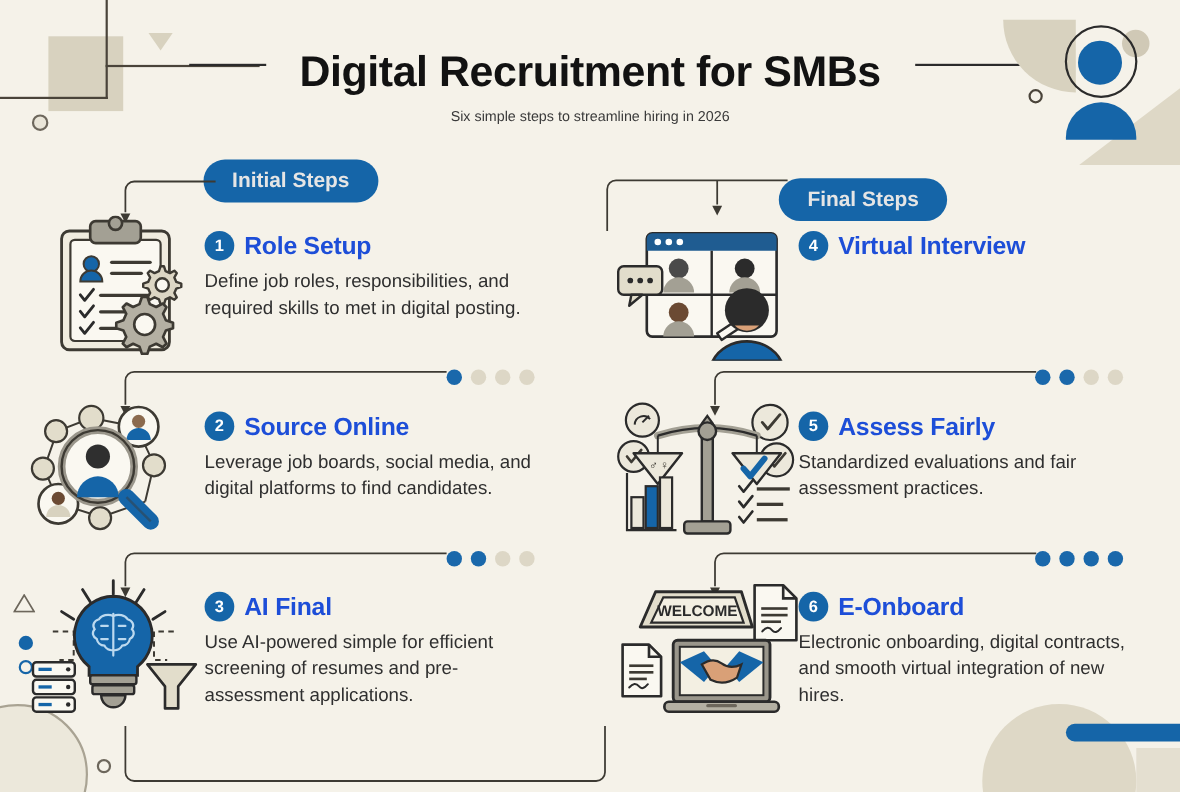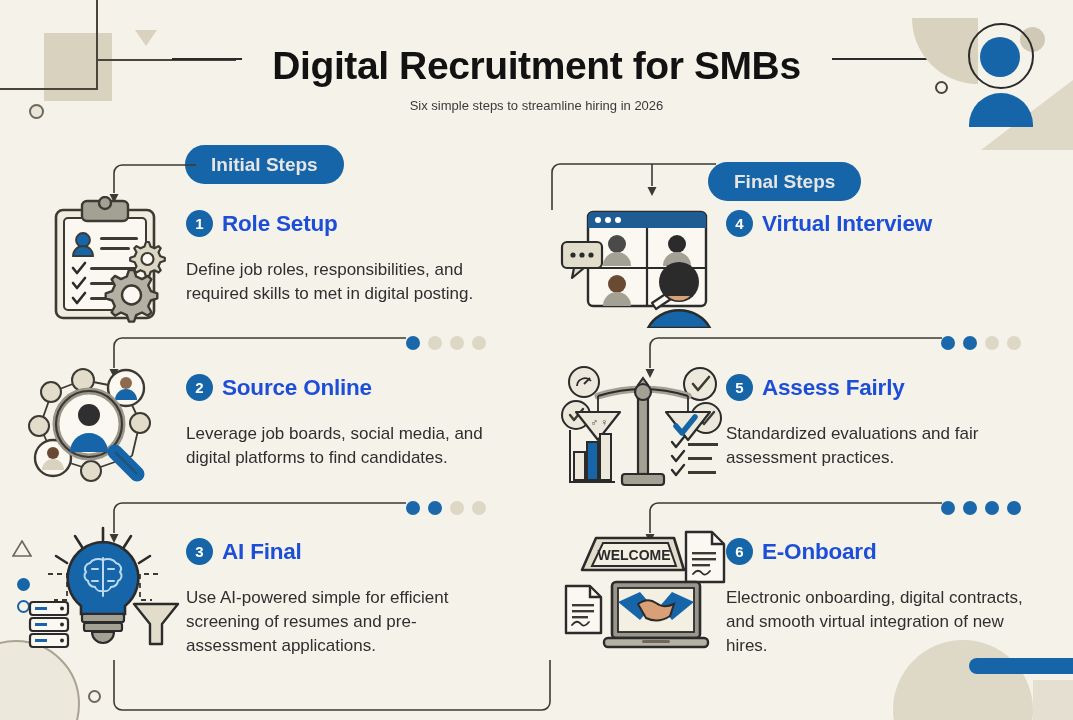--- a/index.html
+++ b/index.html
@@ -78,21 +78,21 @@
   .col-right { left:560px; top:196px; }
 
   .step { position:relative; display:flex; align-items:flex-start; height:164px; }
   .step-icon { width:166px; height:132px; position:relative; flex:0 0 166px; }
   .step-text { flex:1; padding-top:14px; }
   .step-head { display:flex; align-items:center; gap:9px; }
   .badge { width:27px; height:27px; border-radius:50%; background:#1565a8; color:#fff;
            font-size:15px; font-weight:bold; display:flex; align-items:center;
            justify-content:center; flex:0 0 27px; }
   .step-title { font-size:22.5px; font-weight:bold; color:#1d4ed8; letter-spacing:-0.2px; }
-  .step-desc { font-size:17px; line-height:1.42; color:#2f2f2f; margin-top:21px; max-width:300px; }
+  .step-desc { font-size:17px; line-height:1.42; color:#2f2f2f; margin-top:7px; max-width:300px; }
 
   
   .divider { position:absolute; display:flex; align-items:center; }
   .dot { width:14px; height:14px; border-radius:50%; margin-left:8px; }
   .dot.on { background:#1a68ab; }
   .dot.off { background:#ddd7c6; }
   .div-l1 { left:398px; top:336px; }
   .div-l2 { left:398px; top:501px; }
   .div-r1 { left:933px; top:336px; }
   .div-r2 { left:933px; top:501px; }

